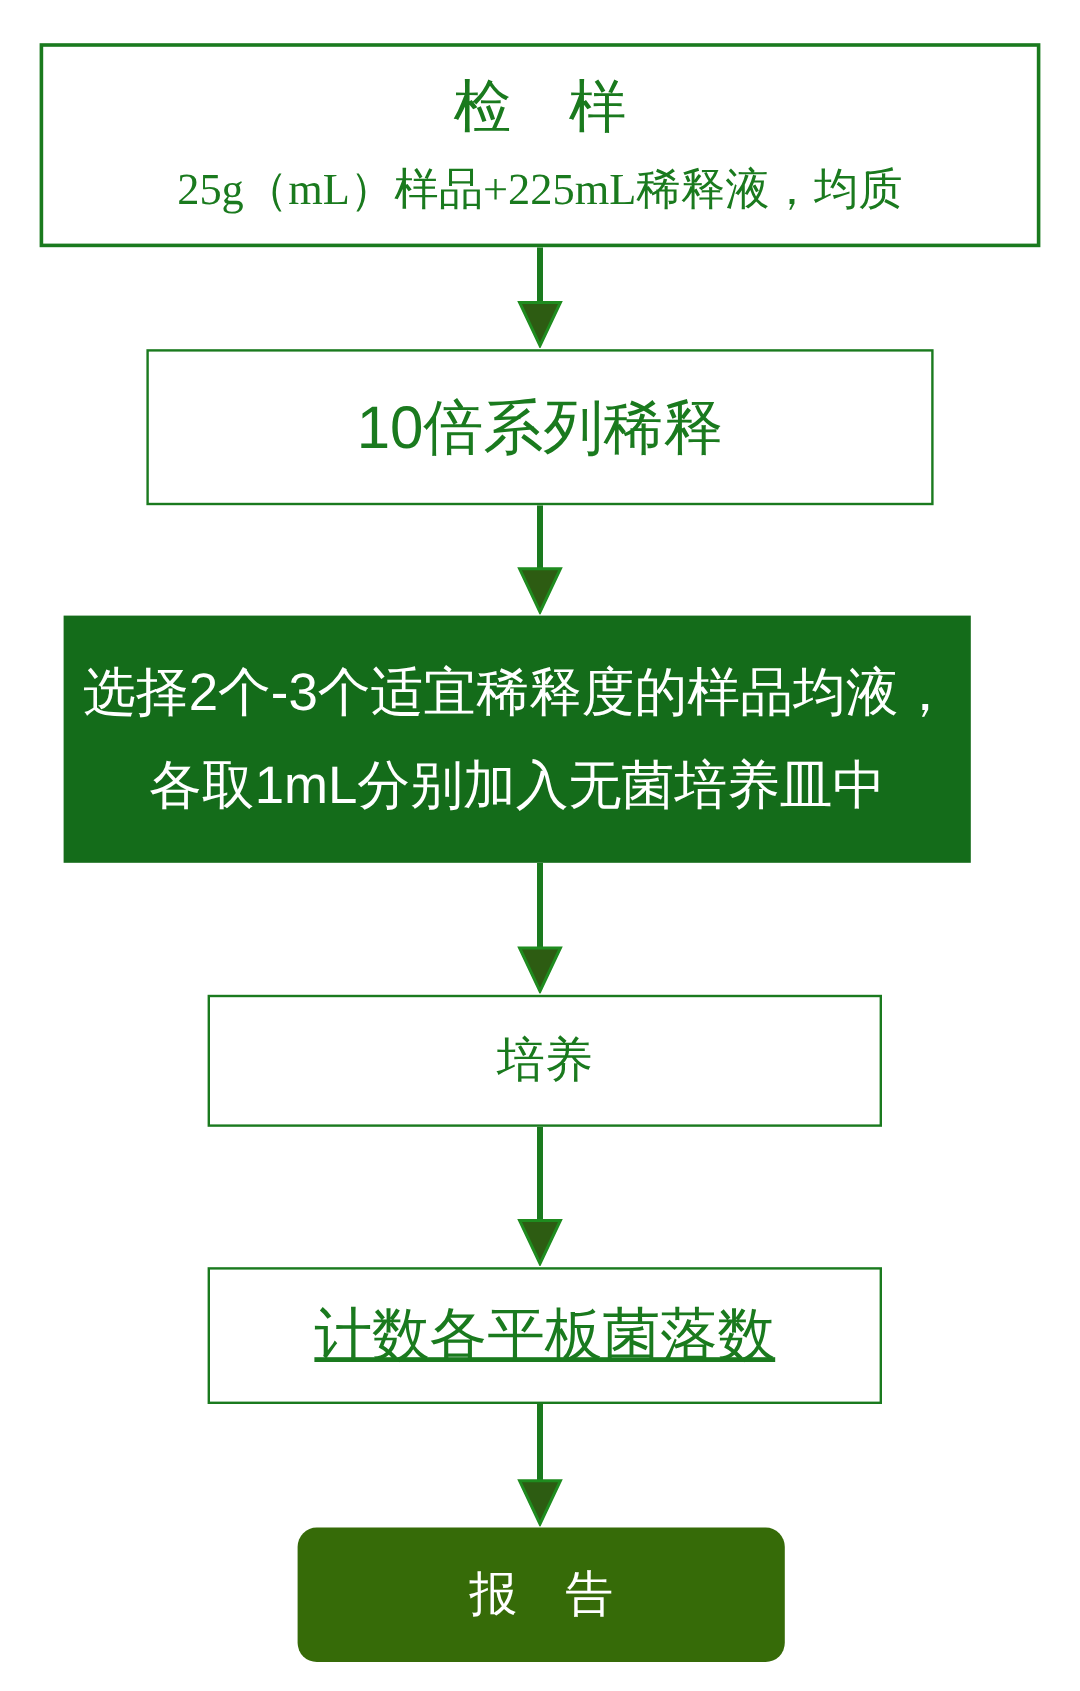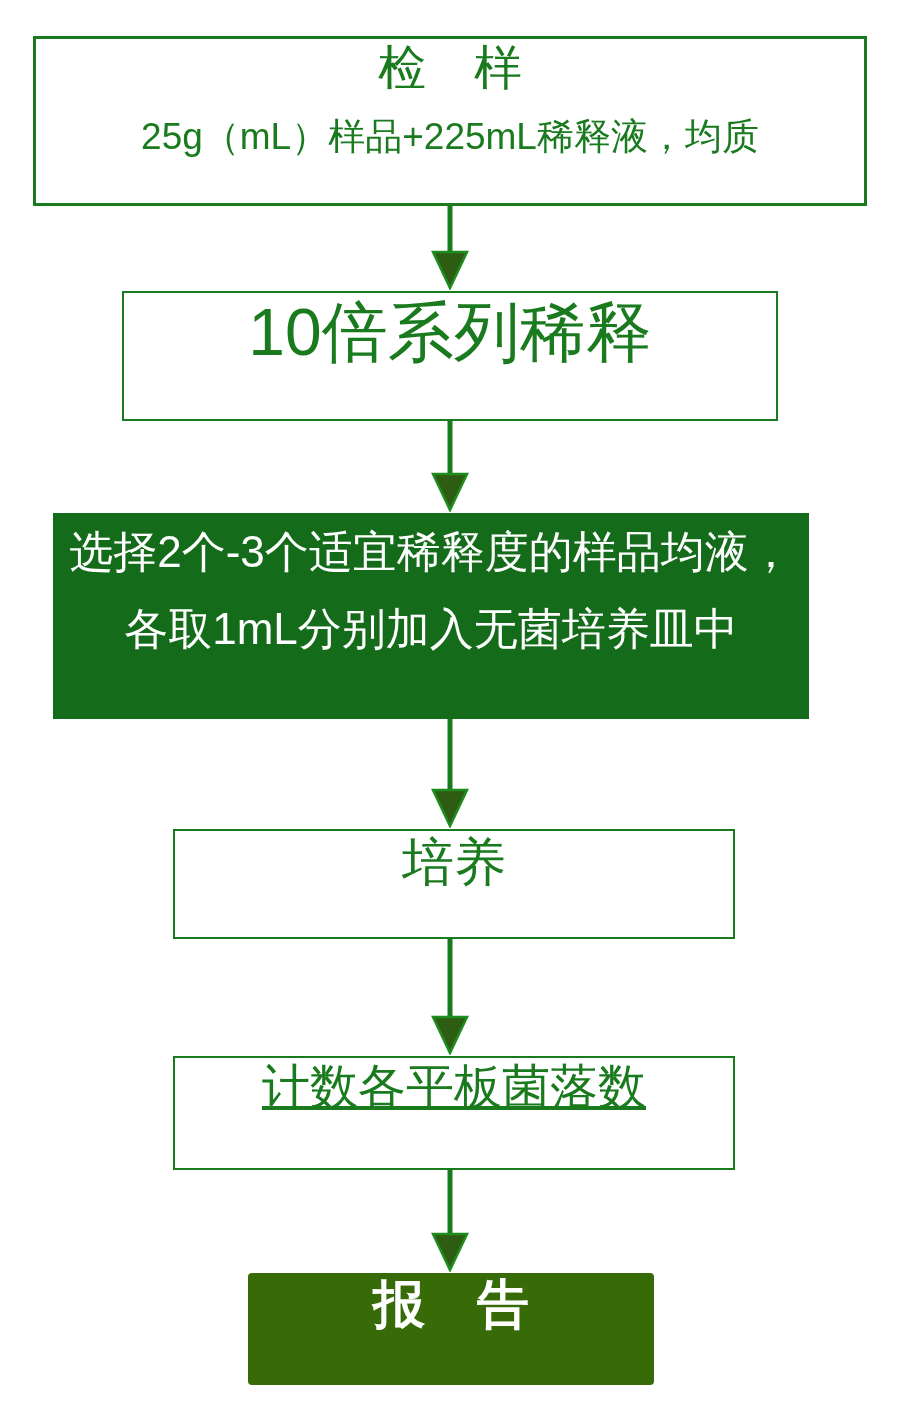--- a/index.html
+++ b/index.html
@@ -23,53 +23,52 @@
     width: 900px;
     height: 1409px;
     background: var(--page-bg);
     overflow: hidden;
   }
   .box {
     position: absolute;
     display: flex;
     flex-direction: column;
     align-items: center;
-    justify-content: flex-start;
+    justify-content: center;
     text-align: center;
     color: var(--text-green);
   }
   .box.outline {
     background: var(--page-bg);
     border: 2px solid var(--accent-green);
   }
   .box.outline.thick {
     border-width: 3px;
   }
   .box.filled {
     background: var(--filled-box-green);
     color: var(--box-text-white);
   }
   .box.report {
     background: var(--report-box-green);
     color: var(--box-text-white);
-    border-radius: 4px;
-    font-weight: bold;
+    border-radius: 16px;
   }
   
   .box-sample     { left: 33px;  top: 36px;   width: 834px; height: 170px; }
   .box-dilution   { left: 122px; top: 291px;  width: 656px; height: 130px; }
   .box-plating    { left: 53px;  top: 513px;  width: 756px; height: 206px; }
   .box-incubation { left: 173px; top: 829px;  width: 562px; height: 110px; }
   .box-counting   { left: 173px; top: 1056px; width: 562px; height: 114px; text-decoration: underline; }
   .box-report     { left: 248px; top: 1273px; width: 406px; height: 112px; }
 
   .title-lg   { font-size: 48px; line-height: 1.2; }
-  .subtitle   { font-size: 37px; line-height: 1.2; margin-top: 18px; }
-  .title-md   { font-size: 66px; line-height: 1.2; }
-  .title-sm   { font-size: 52px; line-height: 1.2; }
+  .subtitle   { font-size: 37px; line-height: 1.2; margin-top: 18px; font-family: Liberation Serif, serif; }
+  .title-md   { font-size: 50px; line-height: 1.2; }
+  .title-sm   { font-size: 40px; line-height: 1.2; }
   .plating-line { font-size: 44px; line-height: 1.75; }
 
   .arrow {
     position: absolute;
     left: 428px;
     width: 44px;
   }
   .arrow line {
     stroke: var(--arrow-line-green);
     stroke-width: 5;

